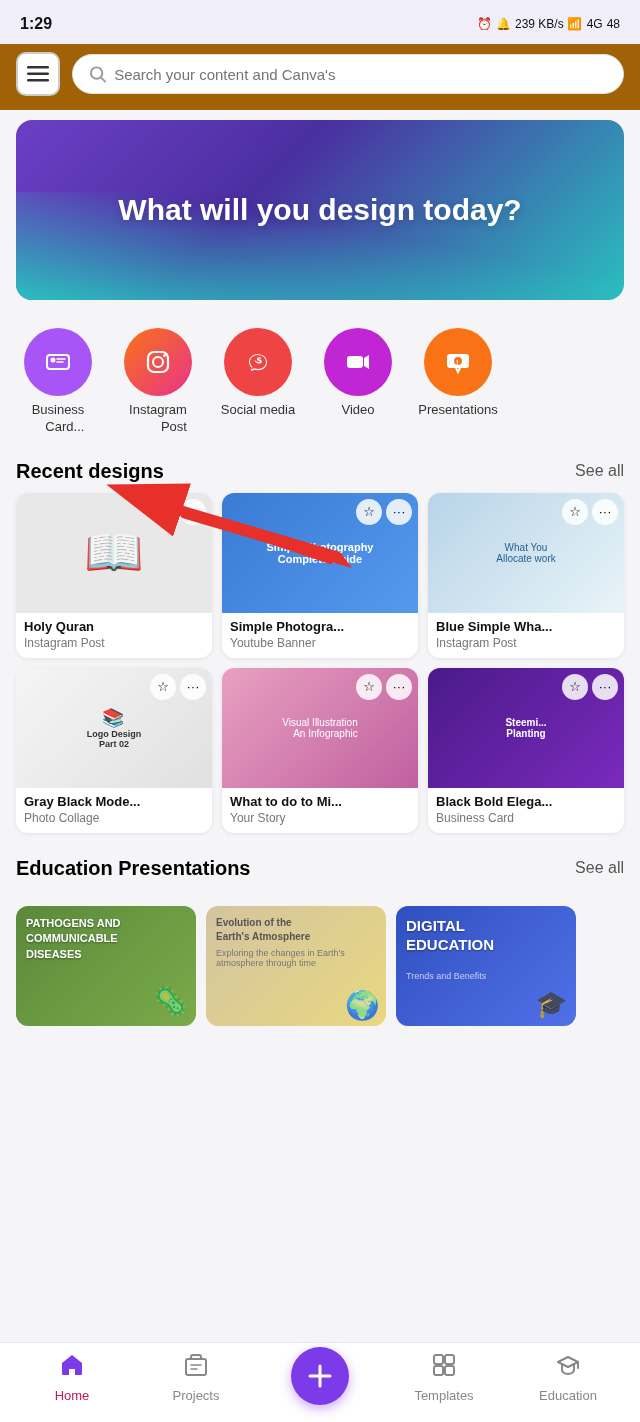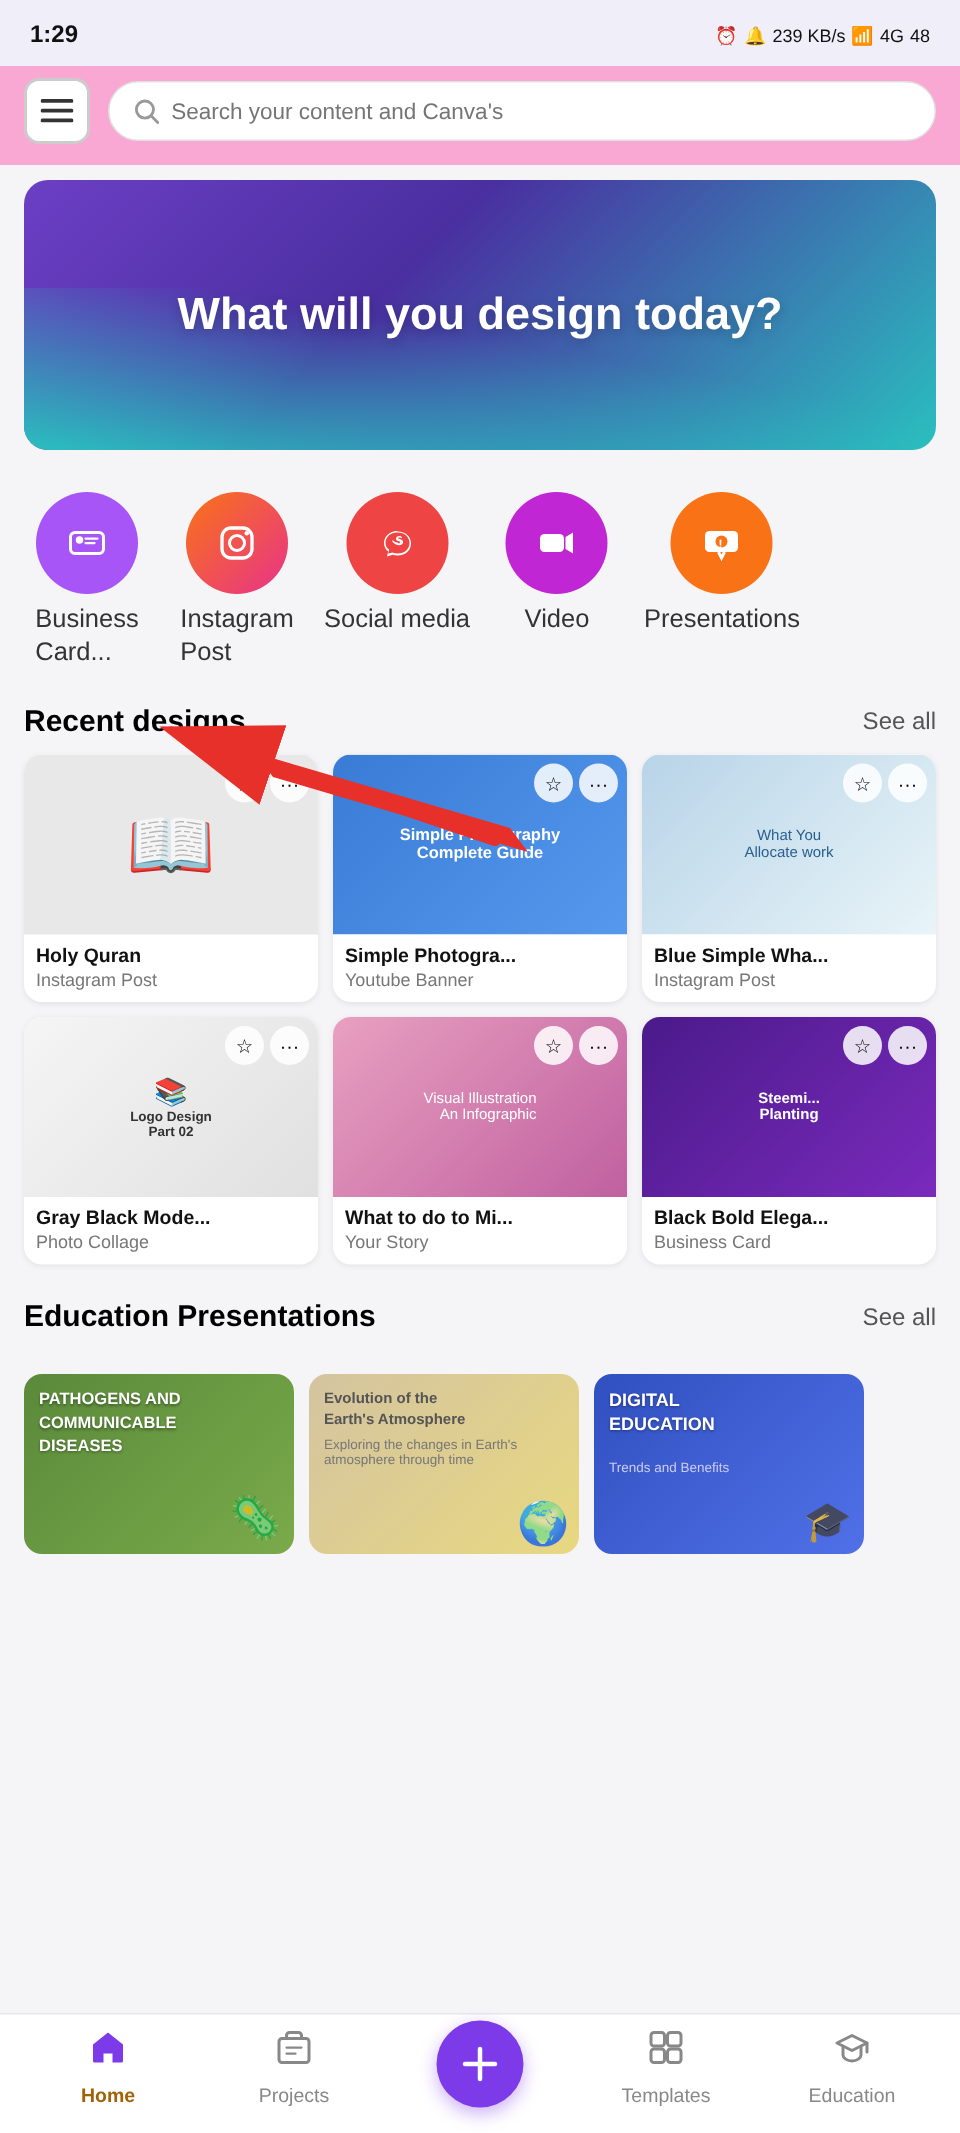--- a/index.html
+++ b/index.html
@@ -19,21 +19,21 @@
       justify-content: space-between;
       align-items: center;
       padding: 10px 20px 6px;
       height: 44px;
     }
     .status-time { font-size: 16px; font-weight: 600; color: #111; }
     .status-icons { display: flex; align-items: center; gap: 4px; font-size: 12px; color: #111; }
 
     
     .header {
-      background: #f9a8d4;
+      background: #a16207;
       display: flex;
       align-items: center;
       padding: 8px 16px 14px;
       gap: 12px;
     }
     .menu-btn {
       width: 44px; height: 44px;
       border: 2px solid #ccc;
       border-radius: 10px;
       background: white;
@@ -106,23 +106,23 @@
       gap: 6px;
     }
     .design-icon {
       width: 68px; height: 68px;
       border-radius: 50%;
       display: flex; align-items: center; justify-content: center;
       font-size: 26px;
       color: white;
     }
     .design-type-label {
-      font-size: 17px;
+      font-size: 13px;
       color: #333;
-      text-align: left;
+      text-align: right;
       line-height: 1.3;
     }
 
     
     .section-header {
       display: flex;
       justify-content: space-between;
       align-items: center;
       padding: 16px 16px 10px;
     }
@@ -270,21 +270,21 @@
       display: flex;
       flex-direction: column;
       align-items: center;
       justify-content: center;
       gap: 4px;
       cursor: pointer;
       padding: 8px 0;
     }
     .nav-icon { font-size: 24px; }
     .nav-label { font-size: 13px; }
-    .nav-active .nav-label { color: #a16207; font-weight: 700; }
+    .nav-active .nav-label { color: #be185d; font-weight: 400; }
     .nav-active .nav-icon { color: #7c3ae8; }
     .nav-inactive .nav-label { color: #888; }
     .nav-inactive .nav-icon { color: #888; }
 
     .fab-btn {
       width: 58px; height: 58px;
       border-radius: 50%;
       background: #7c3ae8;
       display: flex; align-items: center; justify-content: center;
       color: white; font-size: 30px;
@@ -518,21 +518,21 @@
       <div class="edu-card edu-card-2">
         <div style="padding: 10px; color: #555;">
           <div style="font-size: 10px; font-weight: 700; line-height: 1.4;">Evolution of the<br>Earth's Atmosphere</div>
           <div style="font-size: 9px; color: #777; margin-top: 4px;">Exploring the changes in Earth's<br>atmosphere through time</div>
         </div>
         <div style="position: absolute; bottom: 4px; right: 6px; font-size: 28px; opacity: 0.8;">🌍</div>
       </div>
 
       <div class="edu-card edu-card-3">
         <div style="padding: 10px; color: white;">
-          <div style="font-size: 12px; font-weight: 800; line-height: 1.3; text-shadow: 0 1px 2px rgba(0,0,0,0.4);">DIGITAL<br>EDUCATION</div>
+          <div style="font-size: 15px; font-weight: 800; line-height: 1.3; text-shadow: 0 1px 2px rgba(0,0,0,0.4);">DIGITAL<br>EDUCATION</div>
           <div style="font-size: 9px; color: #cce; margin-top: 16px;">Trends and Benefits</div>
         </div>
         <div style="position: absolute; bottom: 6px; right: 8px; font-size: 26px; opacity: 0.8;">🎓</div>
       </div>
 
     </div>
   </div>
 
   <svg class="arrow-overlay" viewBox="0 0 640 1422" xmlns="http://www.w3.org/2000/svg">
     <defs>

